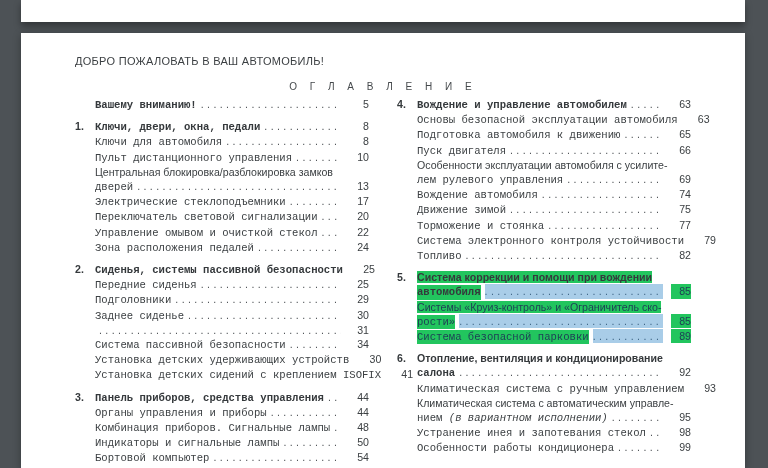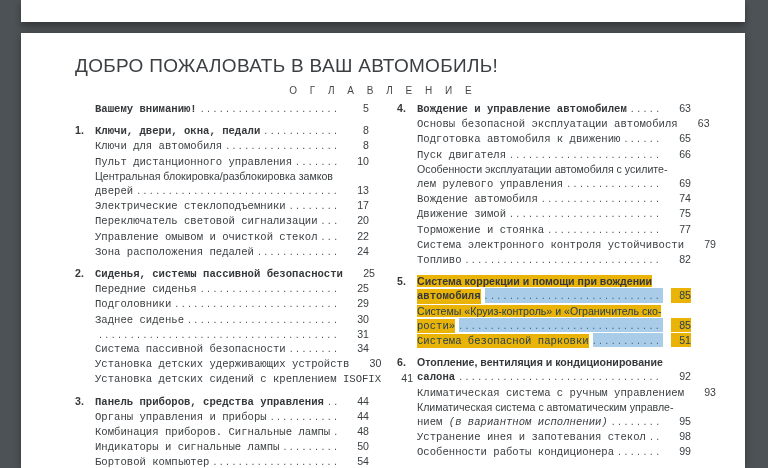--- a/index.html
+++ b/index.html
@@ -21,25 +21,25 @@
   .page {
     position: absolute; left: 21px; top: 33px;
     width: 724px; height: 435px;
     background: #ffffff;
     box-shadow: 0 2px 8px rgba(0,0,0,0.30);
     padding: 22px 54px 0 54px;
     overflow: hidden;
   }
 
   .doc-title {
-    font-size: 19px;
+    font-size: 11px;
     font-weight: 400;
     letter-spacing: 0.3px;
     color: #3b3f42;
-    margin-bottom: 8px;
+    margin-bottom: 14px;
   }
 
   .toc-heading {
     font-size: 10px;
     font-weight: 400;
     letter-spacing: 5px;
     text-align: center;
     color: #45494c;
     margin-bottom: 5px;
   }
@@ -75,21 +75,21 @@
   .leader::after {
     content: "..........................................................................";
     letter-spacing: 3.4px;
     font-weight: 400;
   }
   .pg { min-width: 20px; text-align: right; flex: 0 0 auto; }
 
   
   .entry.hl .jl,
   .entry.hl .txt,
-  .entry.hl .pg { background: #eab308; color: #1e3d55; }
+  .entry.hl .pg { background: #22c55e; color: #1e3d55; }
   .entry.hl .leader { background: #a9cde8; }
   .entry.hl .leader::after { color: #3e6585; }
 
   .it { font-style: italic; }
 </style>
 </head>
 <body>
 
 <div class="viewer">
   <div class="prev-page"></div>
@@ -411,21 +411,21 @@
                 <span class="txt">рости»</span>
                 <span class="leader"></span>
                 <span class="pg">85</span>
               </div></div>
           </div>
           <div class="entry hl">
             <div class="lines">
               <div class="row">
                 <span class="txt">Система безопасной парковки</span>
                 <span class="leader"></span>
-                <span class="pg">51</span>
+                <span class="pg">89</span>
               </div>
             </div>
           </div>
           <div class="entry section bold">
             <span class="num">6.</span>
             <div class="lines"><span class="jl txt">Отопление, вентиляция и кондиционирование</span><div class="row">
                 <span class="txt">салона</span>
                 <span class="leader"></span>
                 <span class="pg">92</span>
               </div></div>

